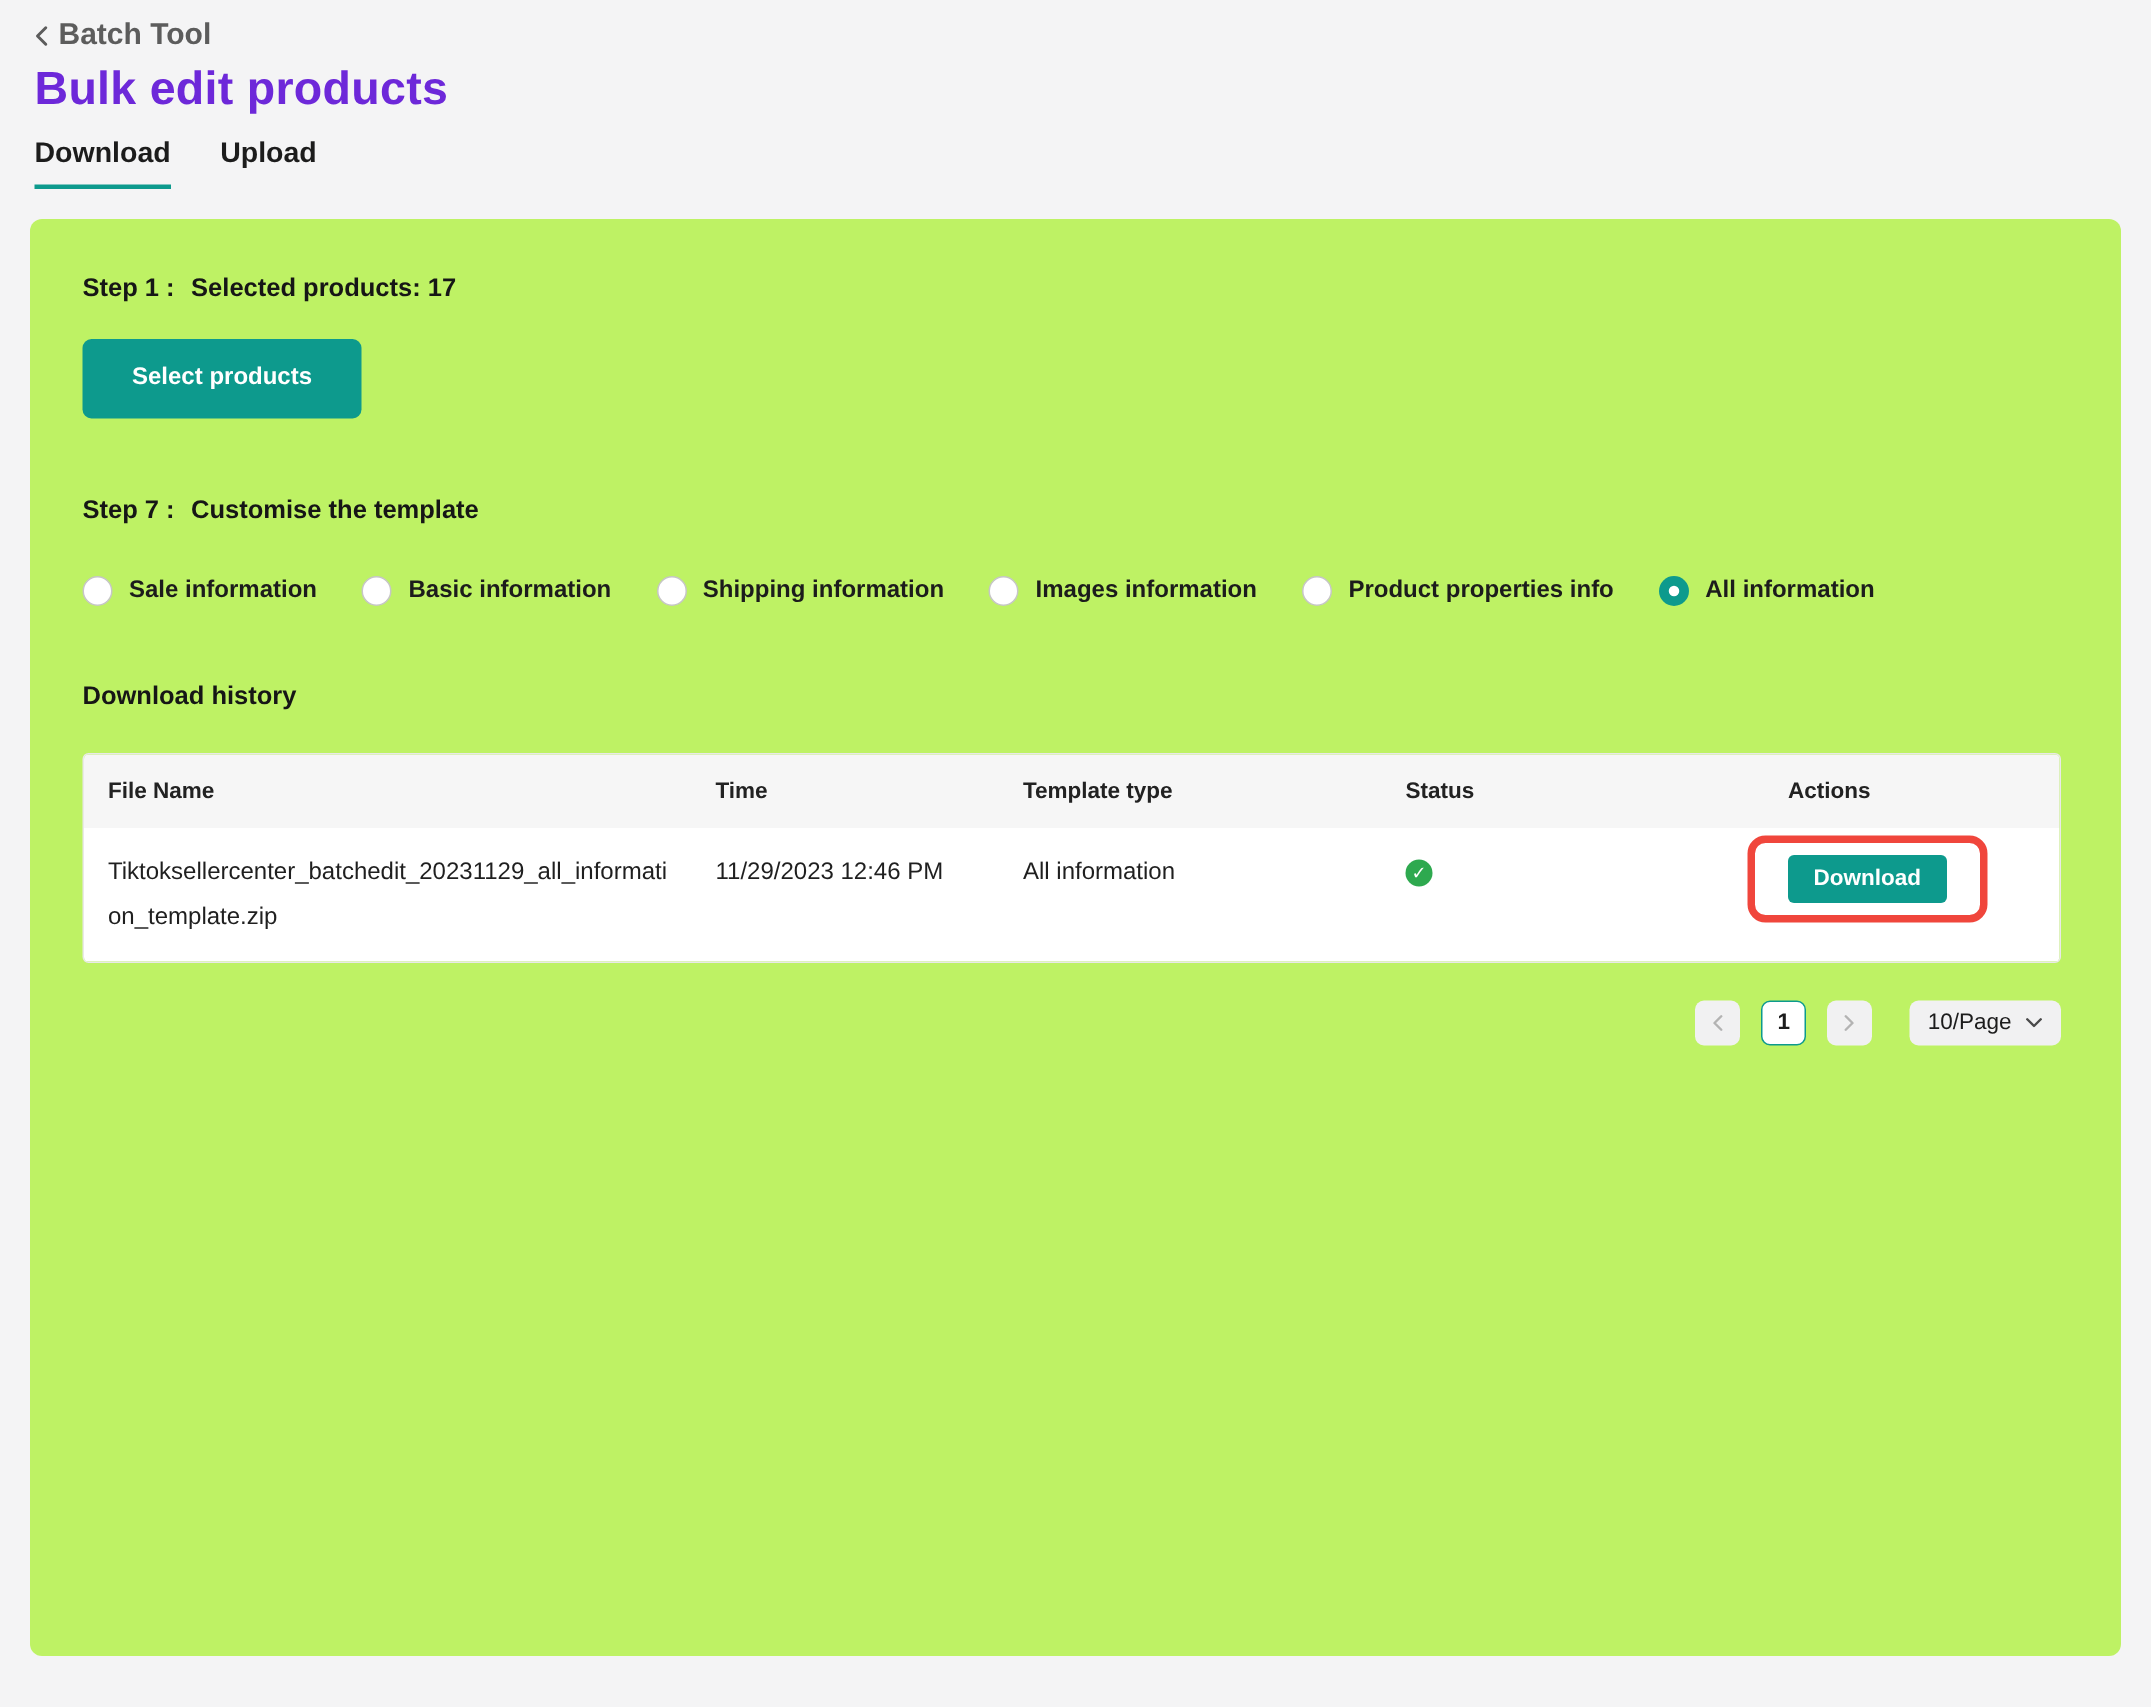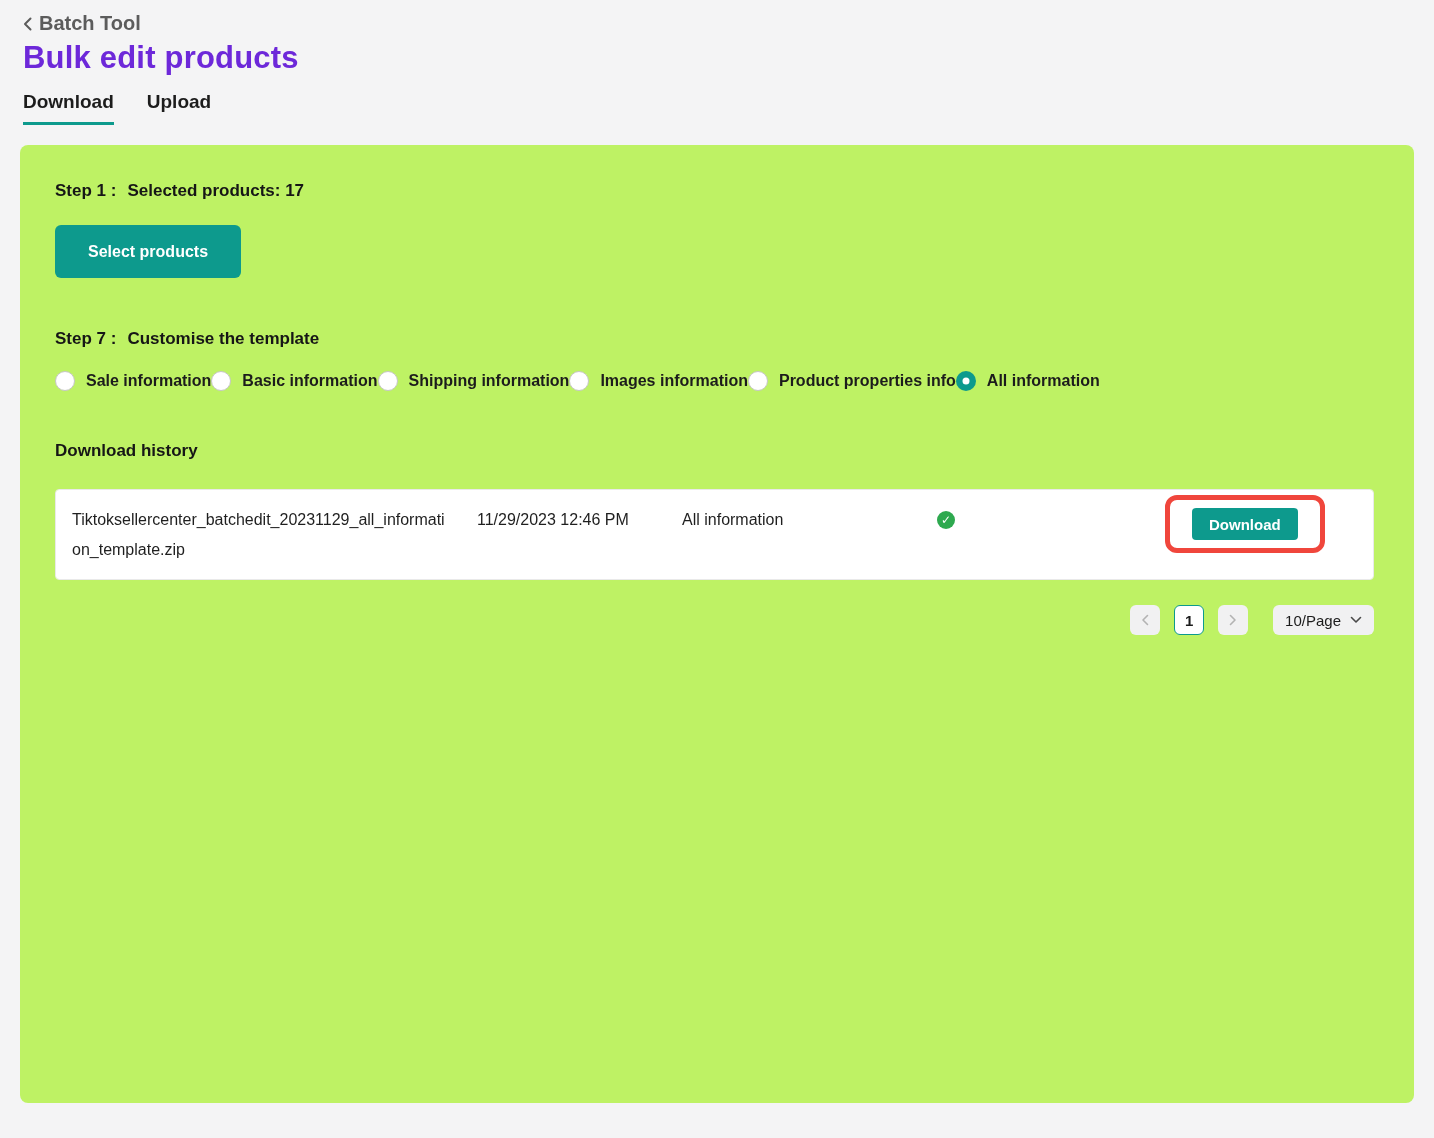--- a/index.html
+++ b/index.html
@@ -30,21 +30,21 @@
   .card{margin:20px 20px 0;background:#bef264;border-radius:8px;height:958px;
     padding:36px 35px 0;}
   .step-title{font-size:17px;font-weight:700;color:#161616;}
   .step-title .step-text{margin-left:11px;}
   .btn{display:inline-flex;align-items:center;justify-content:center;
     background:var(--accent);color:#fff;border:none;border-radius:6px;
     font-family:inherit;font-size:16px;font-weight:600;height:53px;
     padding:0 33px;cursor:pointer;}
   .btn-step1{margin-top:24px;}
   .step2{margin-top:51px;}
-  .radio-row{display:flex;align-items:center;margin-top:22px;}
+  .radio-row{display:flex;align-items:center;gap:30px;margin-top:34px;}
   .radio-opt{display:inline-flex;align-items:center;gap:11px;cursor:pointer;}
   .radio{width:20px;height:20px;border-radius:50%;border:1.5px solid #c6c6c6;
     background:#fff;flex:0 0 auto;position:relative;}
   .radio-opt.selected .radio{border:none;background:var(--accent);}
   .radio-opt.selected .radio::after{content:"";position:absolute;left:50%;top:50%;
     width:7px;height:7px;border-radius:50%;background:#fff;transform:translate(-50%,-50%);}
   .radio-label{font-size:16px;font-weight:600;color:#1c1c1c;}
   .btn-step2{margin-top:49px;}
   .history-title{margin:50px 0 0;font-size:17px;font-weight:700;color:#161616;}
   .table{margin-top:28px;width:1319px;border:1px solid #e9e9e9;border-radius:4px;
@@ -133,20 +133,27 @@
     <span class="radio-opt selected">
       <span class="radio"></span>
       <span class="radio-label">All information</span>
     </span>
   </div>
 
 
   <h2 class="history-title">Download history</h2>
 
   <div class="table">
+    <div class="thead">
+      <div class="hcell col-file">File Name</div>
+      <div class="hcell col-time">Time</div>
+      <div class="hcell col-template">Template type</div>
+      <div class="hcell col-status">Status</div>
+      <div class="hcell col-actions">Actions</div>
+    </div>
     <div class="trow">
       <div class="cell col-file">Tiktoksellercenter_batchedit_20231129_all_information_template.zip</div>
       <div class="cell col-time">
         <span class="time-text">11/29/2023 12:46 PM</span>
       </div>
       <div class="cell col-template">All information</div>
       <div class="cell col-status">
         <span class="check">✓</span>
       </div>
       <div class="cell col-actions">

